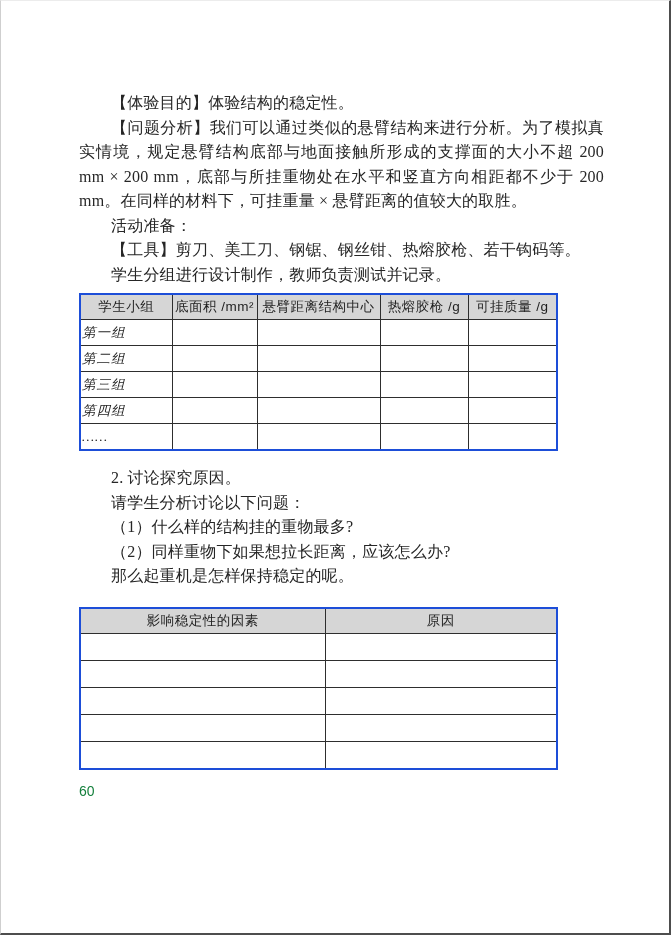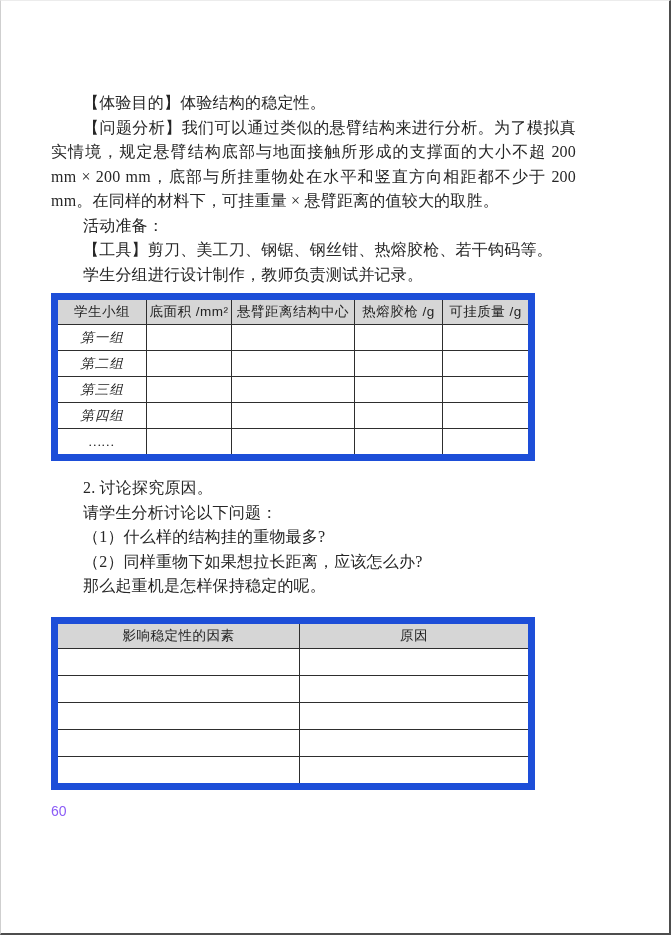--- a/index.html
+++ b/index.html
@@ -15,39 +15,39 @@
     background: #ffffff;
     border-top: 1px solid #ececec;
     border-left: 1px solid #cfcfcf;
     border-right: 2px solid #4d4d4d;
     border-bottom: 2px solid #4d4d4d;
     overflow: hidden;
     font-family: "Liberation Serif", "DejaVu Serif", serif;
     color: #262626;
   }
   .content {
-    padding: 90px 48px 0 50px;
+    padding: 90px 48px 0 78px;
   }
   .para {
     margin: 0;
     width: 525px;
     font-size: 16px;
     line-height: 24.5px;
     text-align: justify;
     letter-spacing: 0.2px;
   }
   .indent { text-indent: 2em; }
 
   table {
     border-collapse: collapse;
     table-layout: fixed;
   }
   .data-table {
     width: 477px;
-    border: 7px solid #1d4ed8;
+    border: 2px solid #1d4ed8;
   }
   .group-table { margin-top: 6px; }
   .factor-table { margin-top: 18px; }
   .data-table th {
     background: #d6d6d6;
     font-family: "Liberation Sans", "DejaVu Sans", sans-serif;
     font-weight: normal;
     font-size: 13.5px;
     color: #1f1f1f;
     height: 24px;
@@ -56,32 +56,31 @@
     padding: 0 2px;
     letter-spacing: 0.5px;
   }
   .data-table td {
     height: 23px;
     border: 1px solid #2e2e2e;
     background: #ffffff;
   }
   .factor-table td { height: 24px; }
   .row-label {
-    text-align: center;
     font-size: 13.5px;
     font-style: italic;
     color: #1f1f1f;
     letter-spacing: 1px;
   }
   .section-gap { margin-top: 15px; }
   .page-number {
     margin-top: 13px;
     font-family: "Liberation Sans", "DejaVu Sans", sans-serif;
     font-size: 14px;
-    color: #8b5cf6;
+    color: #15803d;
   }
 </style>
 </head>
 <body>
 
 <div class="page">
   <div class="content">
 
     <p class="para indent">【体验目的】体验结构的稳定性。</p>
     <p class="para indent">【问题分析】我们可以通过类似的悬臂结构来进行分析。为了模拟真实情境，规定悬臂结构底部与地面接触所形成的支撑面的大小不超 200 mm × 200 mm，底部与所挂重物处在水平和竖直方向相距都不少于 200 mm。在同样的材料下，可挂重量 × 悬臂距离的值较大的取胜。</p>

